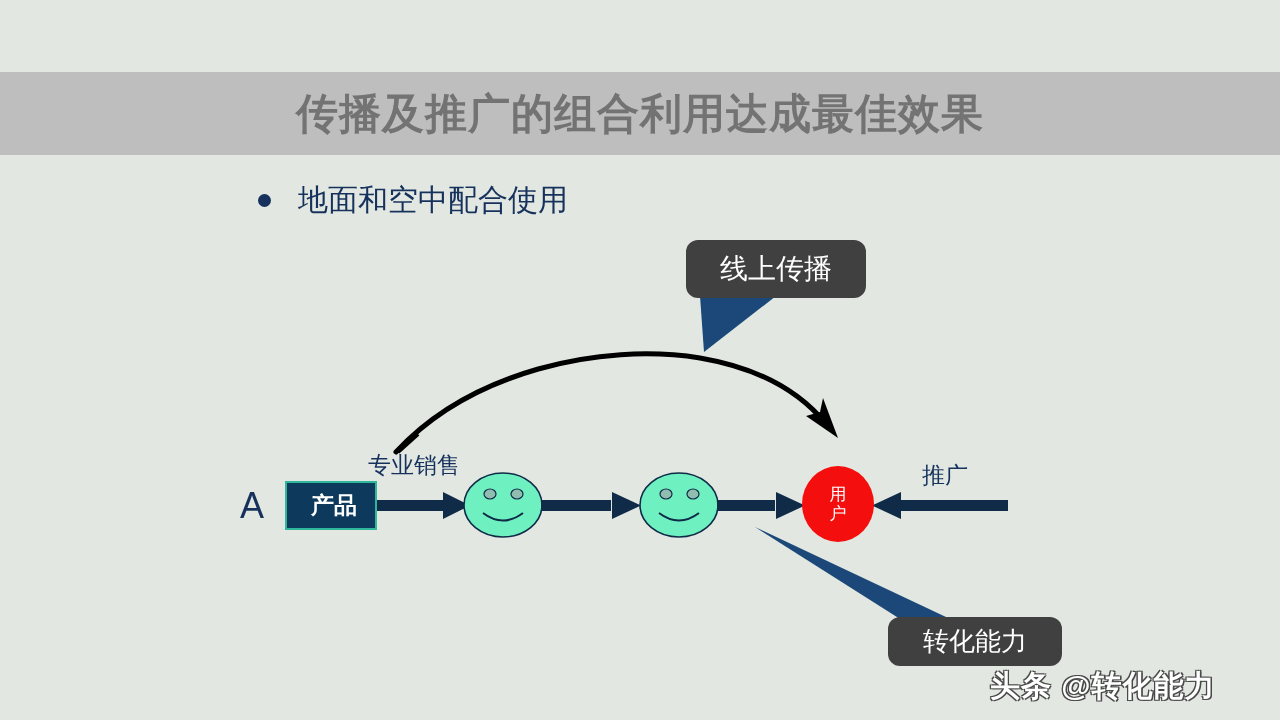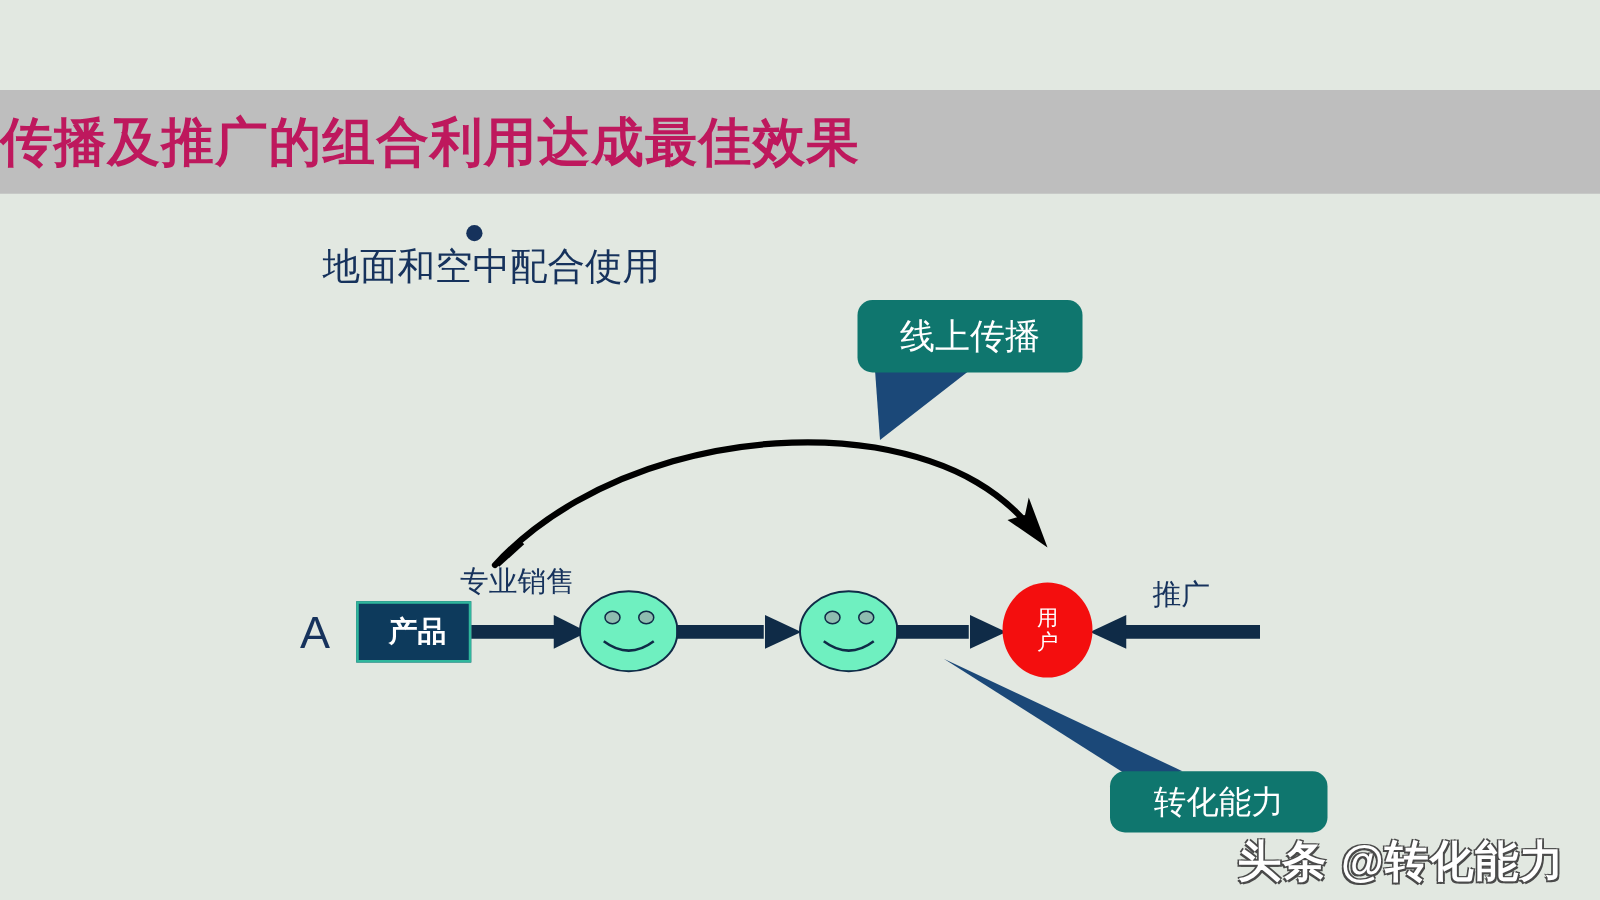--- a/index.html
+++ b/index.html
@@ -27,35 +27,34 @@
     height: 83px;
     background: #bebebe;
   }
   #title-text {
     position: absolute;
     left: 0;
     top: 83px;
     width: 1280px;
     height: 62px;
     line-height: 62px;
-    text-align: left;
+    text-align: center;
     font-size: 42px;
     font-weight: bold;
-    color: #be185d;
+    color: #737373;
     letter-spacing: 1px;
     white-space: nowrap;
   }
   
   #bullet-row {
     position: absolute;
     left: 258px;
     top: 180px;
     display: flex;
     align-items: center;
-    flex-direction: column;
   }
   #bullet-dot {
     width: 13px;
     height: 13px;
     border-radius: 50%;
     background: #16325c;
     margin-right: 27px;
   }
   #bullet-text {
     font-size: 30px;
@@ -132,21 +131,21 @@
     flex-direction: column;
     align-items: center;
     justify-content: center;
     color: #ffffff;
     font-size: 17px;
     line-height: 19px;
   }
   
   .callout-box {
     position: absolute;
-    background: #0f766e;
+    background: #404040;
     border-radius: 12px;
     display: flex;
     align-items: center;
     justify-content: center;
     color: #ffffff;
     font-size: 28px;
     white-space: nowrap;
   }
   #callout-online {
     left: 686px;
@@ -159,21 +158,21 @@
     top: 617px;
     width: 174px;
     height: 49px;
     font-size: 26px;
   }
   
   #watermark {
     position: absolute;
     left: 990px;
     top: 666px;
-    font-size: 35px;
+    font-size: 30px;
     font-weight: bold;
     color: #ffffff;
     white-space: nowrap;
     letter-spacing: 1px;
     text-shadow:
       -1.3px -1.3px 0 #4a4a4a,
        1.3px -1.3px 0 #4a4a4a,
       -1.3px  1.3px 0 #4a4a4a,
        1.3px  1.3px 0 #4a4a4a;
   }

